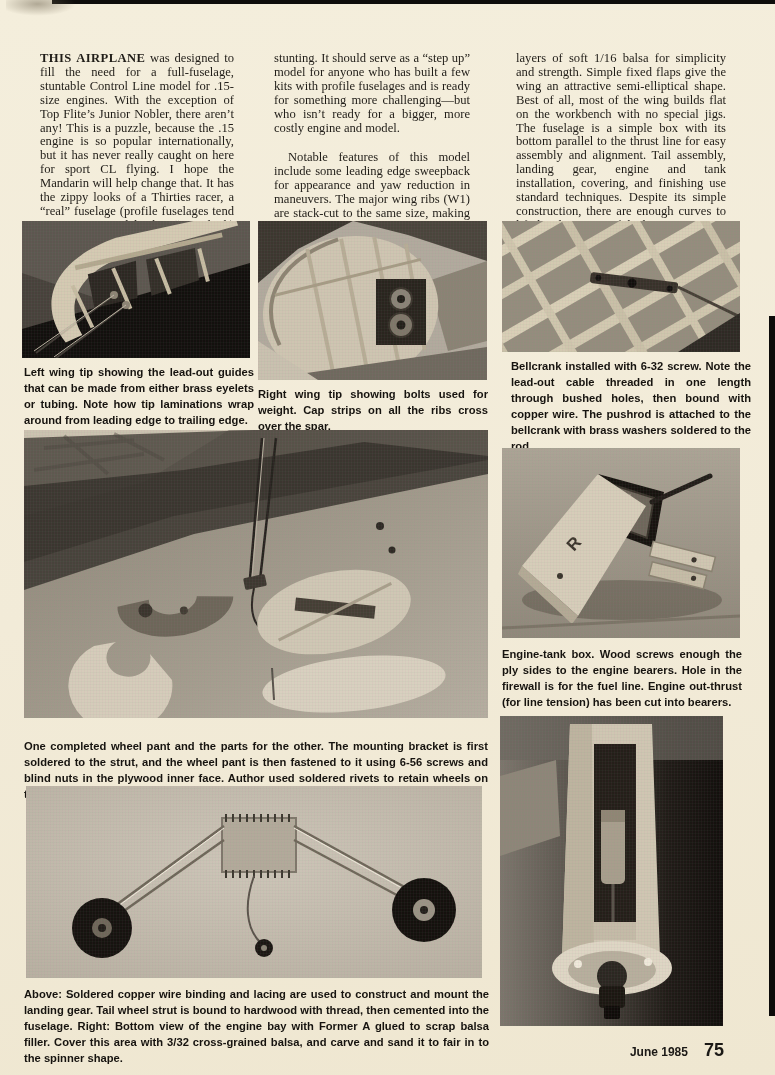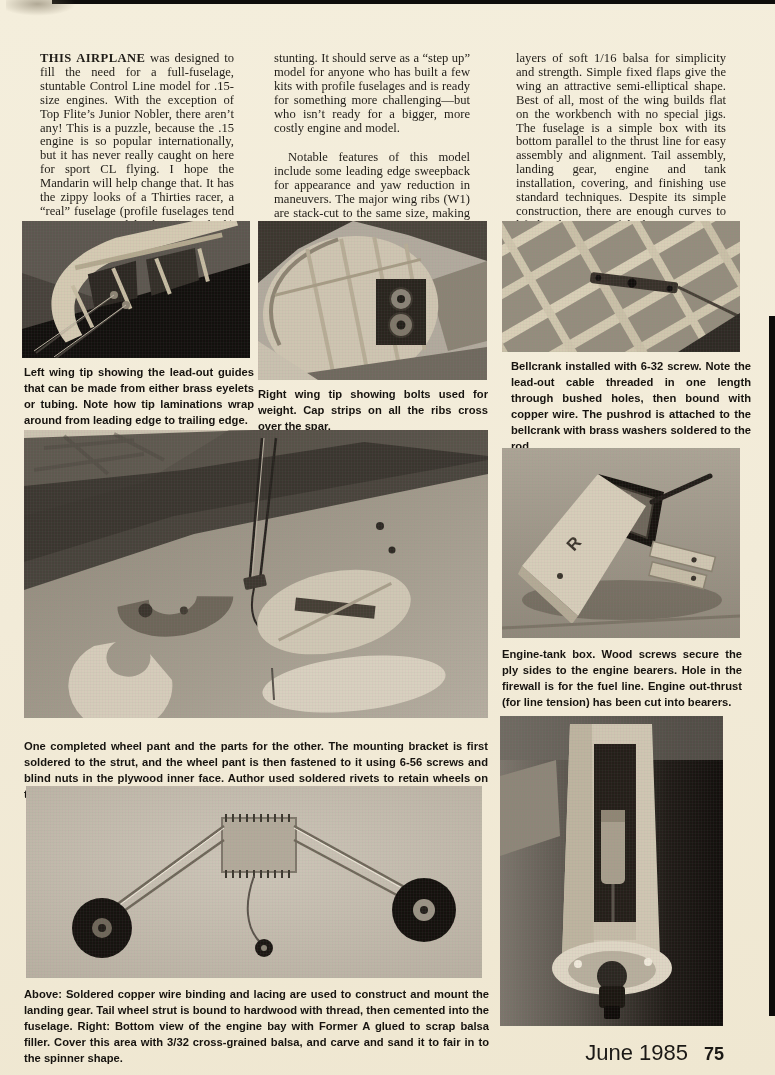--- a/index.html
+++ b/index.html
@@ -42,21 +42,21 @@
   #cap-a{left:24px;top:364px;width:230px;}
   #cap-b{left:258px;top:386px;width:230px;}
   #cap-c{left:502px;top:358px;width:240px;margin-left:9px;}
   #cap-big{left:24px;top:738px;width:464px;}
   #cap-engine{left:502px;top:646px;width:240px;}
   #cap-gear{left:24px;top:986px;width:465px;}
 
   .footer{position:absolute;top:1040px;left:480px;width:244px;
     font-family:"Liberation Sans", sans-serif;color:#1b1916;
     display:flex;justify-content:flex-end;align-items:baseline;gap:16px;}
-  .footer .issue{font-size:22px;}
+  .footer .issue{font-size:12px;font-weight:bold;}
   .footer .pagenum{font-size:18px;font-weight:bold;}
 </style>
 </head>
 <body>
 
 <div class="page">
 
   <div class="top-rule"></div>
   <div class="corner-smudge"></div>
   <div class="right-rule"></div>
@@ -200,21 +200,21 @@
       <g transform="rotate(14 160 108)">
         <rect x="148" y="96" width="64" height="15" fill="#cfc6b1" stroke="#8a8270" stroke-width="1.5"></rect>
         <rect x="152" y="116" width="56" height="14" fill="#c5bca6" stroke="#8a8270" stroke-width="1.5"></rect>
         <circle cx="192" cy="104" r="2.6" fill="#39342b"></circle>
         <circle cx="196" cy="122" r="2.6" fill="#39342b"></circle>
       </g>
       <path d="M150,54 L208,28" stroke="#221e19" stroke-width="5" stroke-linecap="round"></path>
       <path d="M0,180 L238,168" stroke="#7b7466" stroke-width="3"></path>
     </svg>
   </figure>
-  <div class="cap" id="cap-engine">Engine-tank box. Wood screws secure the ply sides to the engine bearers. Hole in the firewall is for the fuel line. Engine out-thrust (for line tension) has been cut into bearers.</div>
+  <div class="cap" id="cap-engine">Engine-tank box. Wood screws enough the ply sides to the engine bearers. Hole in the firewall is for the fuel line. Engine out-thrust (for line tension) has been cut into bearers.</div>
 
   <figure id="photo-bay">
     <svg viewBox="0 0 223 310">
       <defs>
         <linearGradient id="baybg" x1="0" y1="0" x2="1" y2="0">
           <stop offset="0" stop-color="#7c766c"></stop>
             <stop offset="0.35" stop-color="#57524a"></stop>
           <stop offset="0.75" stop-color="#201c17"></stop>
             <stop offset="1" stop-color="#120f0c"></stop>
         </linearGradient>

